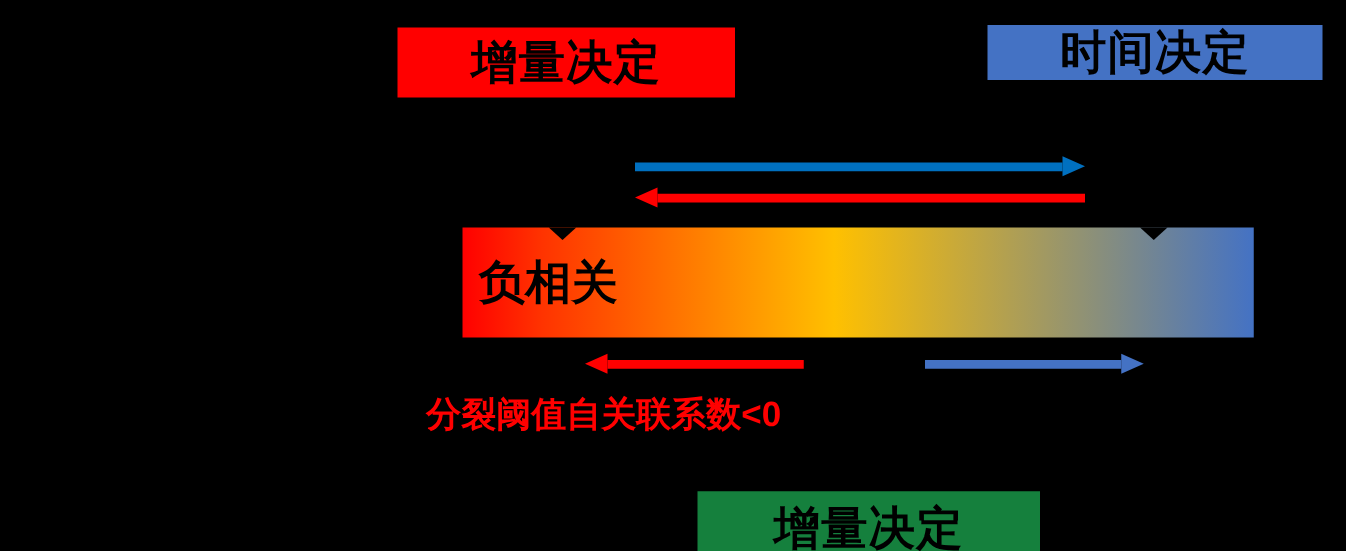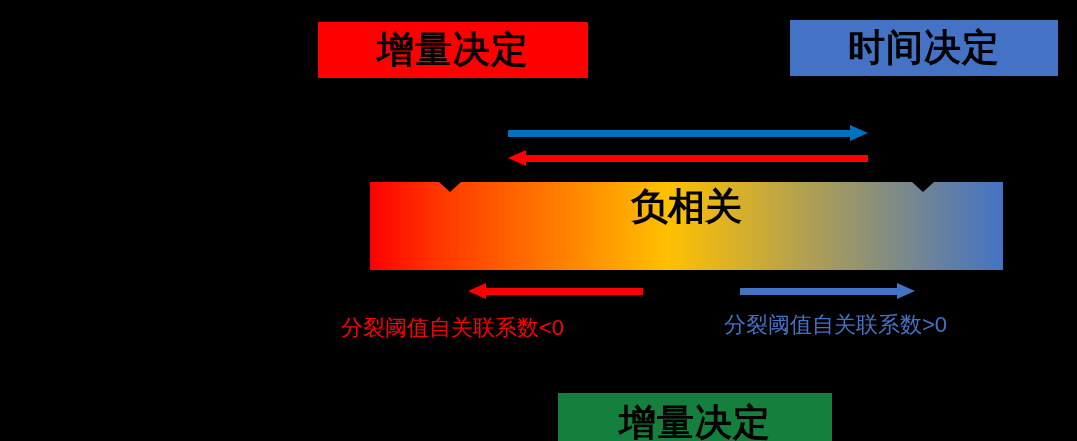--- a/index.html
+++ b/index.html
@@ -22,35 +22,34 @@
     display: flex;
     align-items: center;
     justify-content: center;
     color: #000000;
     font-size: 37px;
     font-weight: bold;
     letter-spacing: 1px;
     white-space: nowrap;
   }
   .box-volume    { left: 318px; top: 22px;  width: 270px; height: 56px; background: #FF0000; }
-  .box-time      { left: 790px; top: 20px;  width: 268px; height: 56px; background: #4472C4; }
+  .box-time      { left: 790px; top: 20px;  width: 268px; height: 44px; background: #4472C4; }
   .box-increment { left: 558px; top: 365px; width: 274px; height: 60px; background: #15803d; margin-top: 28px; }
 
   
   .gradient-bar {
     position: absolute;
     left: 370px; top: 182px;
     width: 633px; height: 88px;
     background: linear-gradient(90deg, #FF0000 0%, #FF3300 10%, #FFC000 47%, #4472C4 100%);
     display: flex;
     align-items: center;
     justify-content: space-between;
     box-sizing: border-box;
     padding: 0 13px;
-    flex-direction: column;
   }
   .bar-label {
     color: #000000;
     font-size: 37px;
     font-weight: bold;
     white-space: nowrap;
   }
   
   .notch {
     position: absolute;
@@ -83,22 +82,22 @@
   
   .line-bot-red  { left: 486px; top: 288px; width: 157px; background: #FF0000; }
   .head-bot-red  { left: 468px; top: 283px; border-right: 18px solid #FF0000; }
   
   .line-bot-blue { left: 740px; top: 288px; width: 157px; background: #4472C4; }
   .head-bot-blue { left: 897px; top: 283px; border-left: 18px solid #4472C4; }
 
   
   .threshold {
     position: absolute;
-    font-size: 22px;
-    font-weight: normal;
+    font-size: 28px;
+    font-weight: bold;
     white-space: nowrap;
   }
   .threshold-neg { left: 341px; top: 313px; color: #FF0000; }
   .threshold-pos { left: 724px; top: 310px; color: #4472C4; }
 </style>
 </head>
 <body>
 
 <div class="canvas">
 
@@ -119,19 +118,18 @@
   </div>
   <div class="notch notch-left"></div>
   <div class="notch notch-right"></div>
 
   <div class="arrow-line line-bot-red"></div>
   <div class="arrow-head head-bot-red"></div>
   <div class="arrow-line line-bot-blue"></div>
   <div class="arrow-head head-bot-blue"></div>
 
   <div class="threshold threshold-neg">分裂阈值自关联系数&lt;0</div>
-  <div class="threshold threshold-pos">分裂阈值自关联系数&gt;0</div>
 
   <div class="box box-increment">
     <span>增量决定</span>
   </div>
 
 </div>
 
 </body></html>

